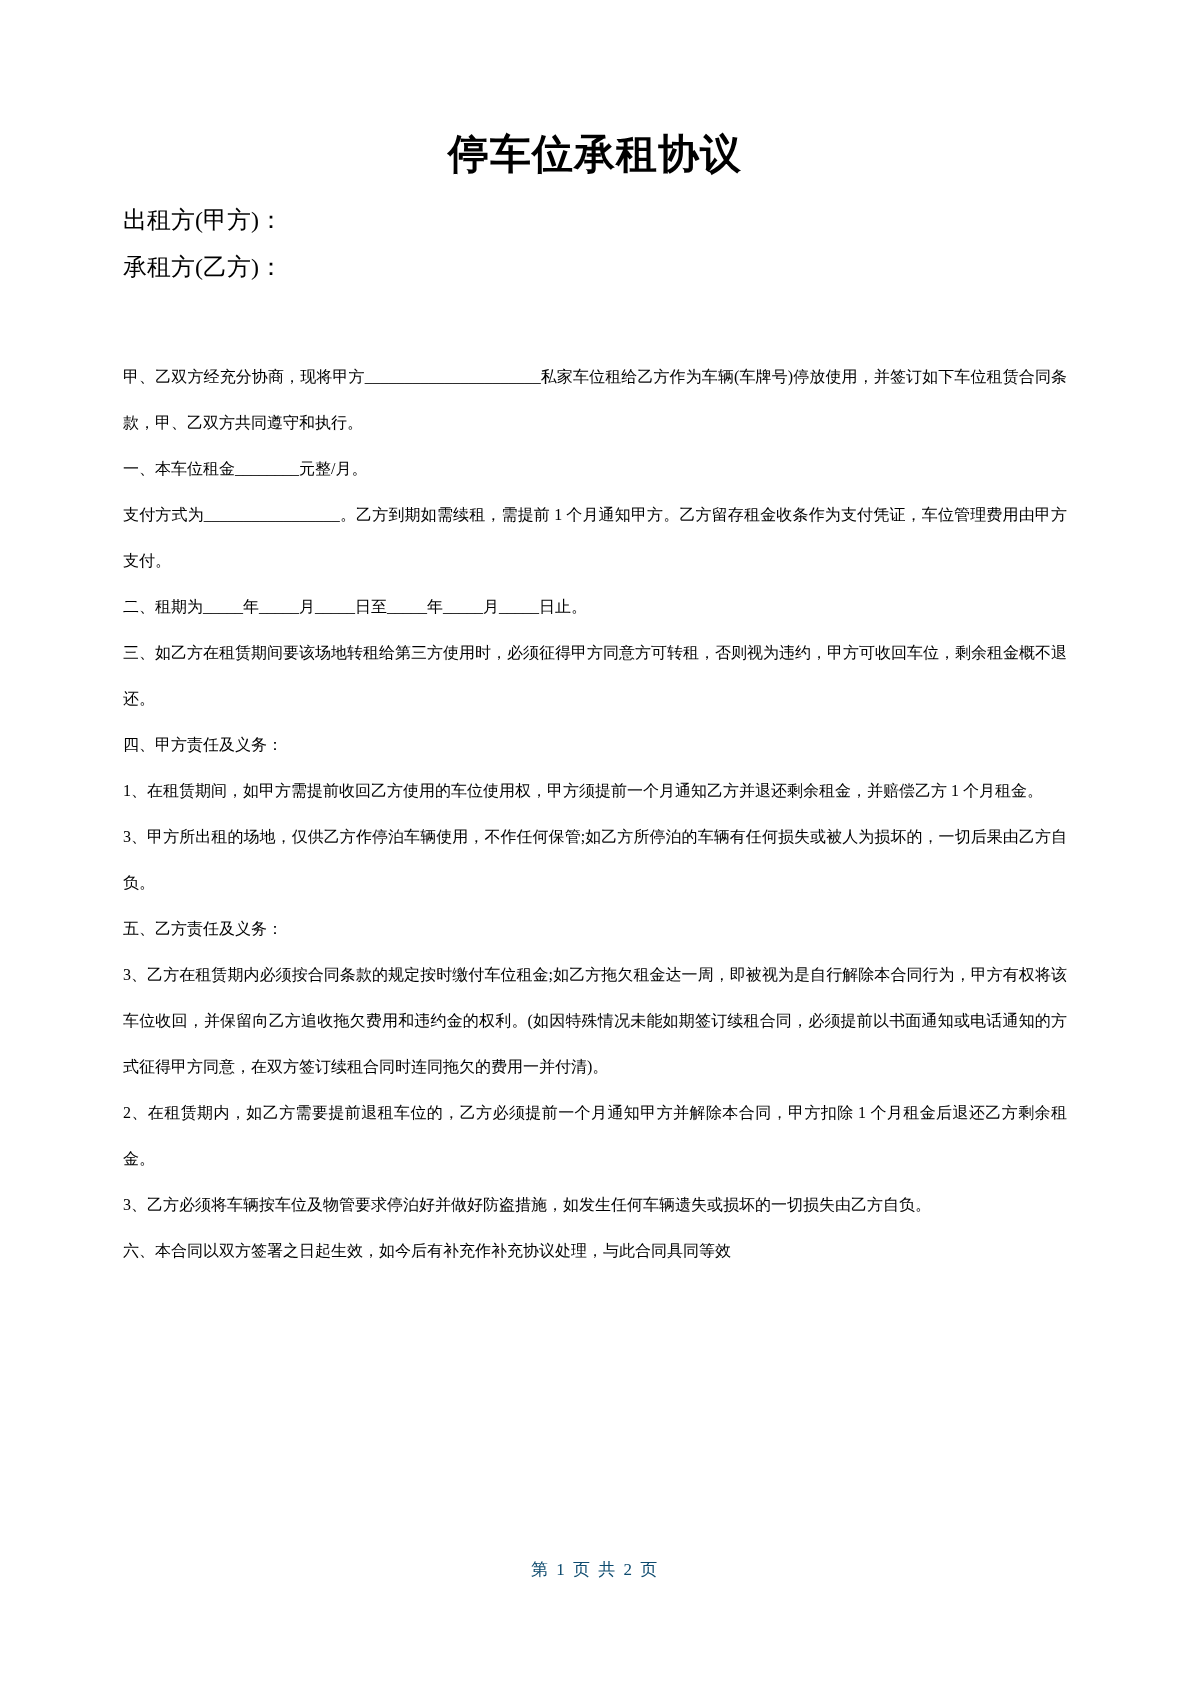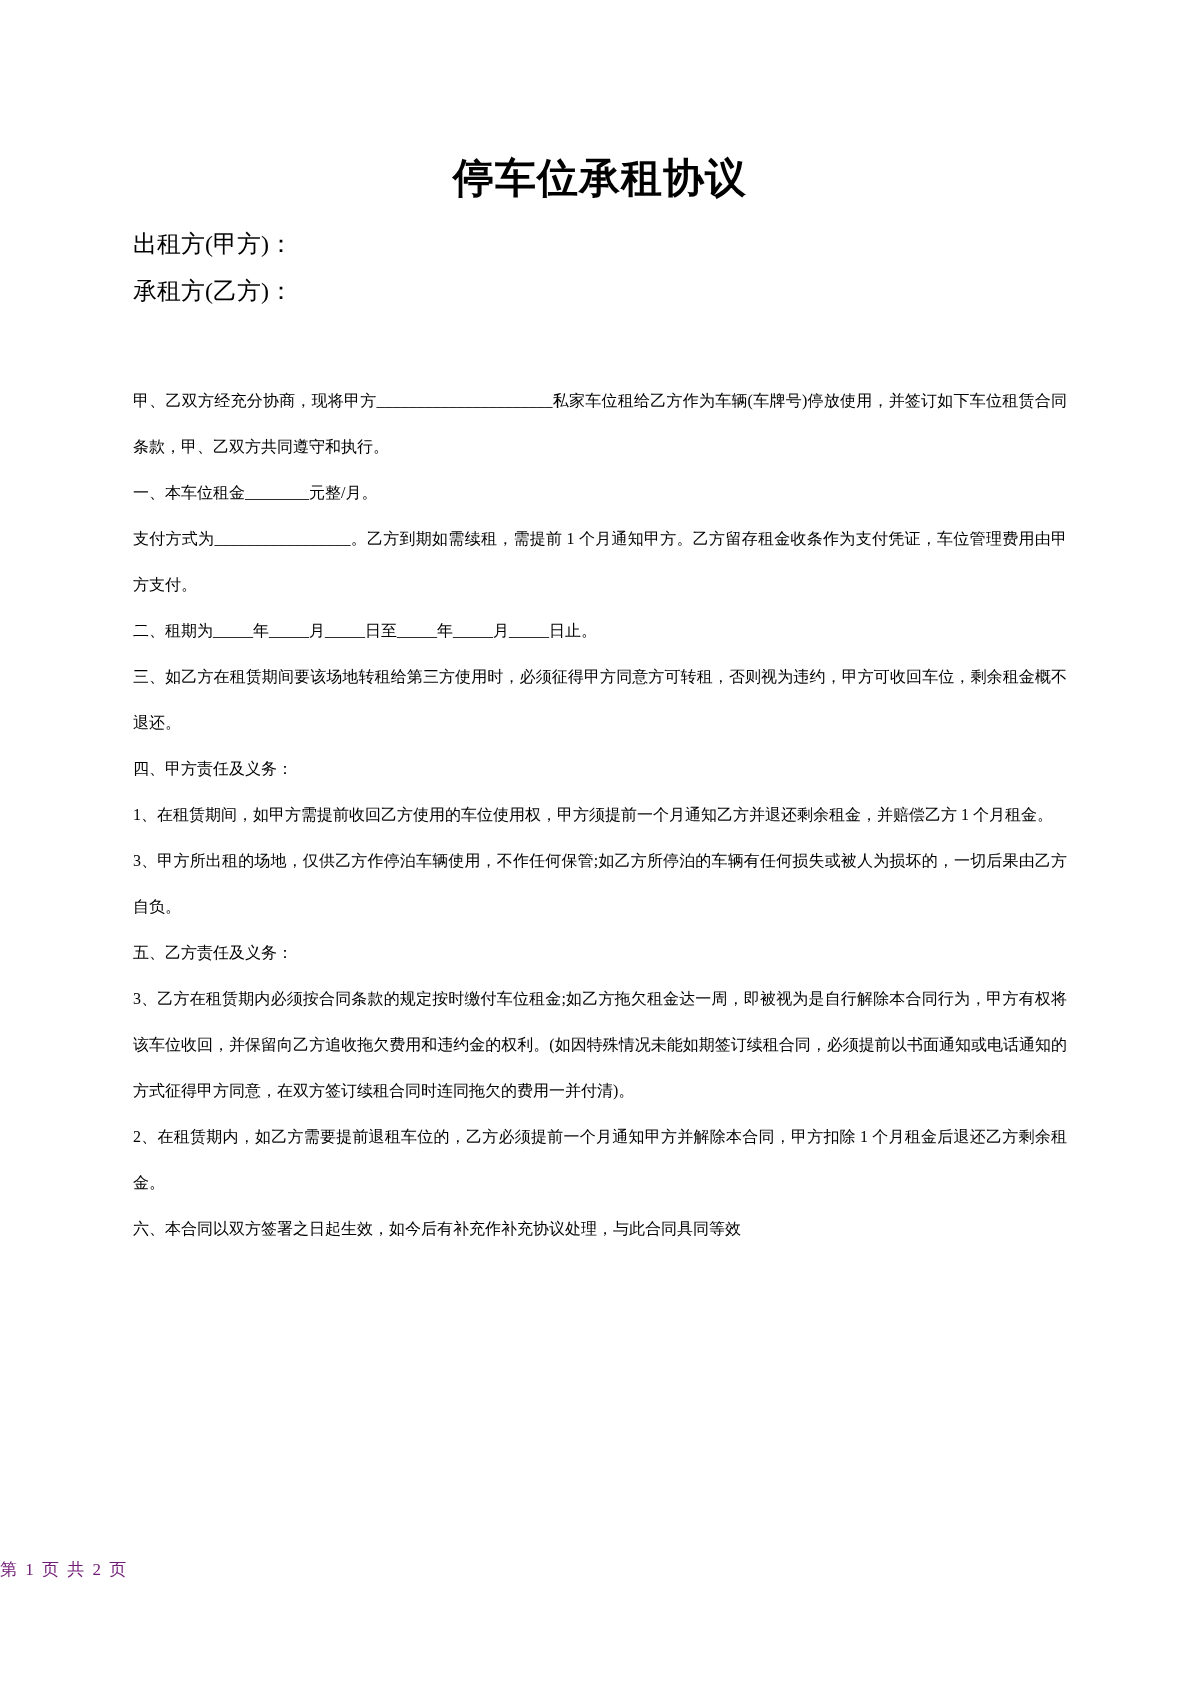--- a/index.html
+++ b/index.html
@@ -11,24 +11,23 @@
     position: relative;
     width: 1190px;
     height: 1683px;
     background: #ffffff;
     color: #000000;
     font-family: "Liberation Serif", "DejaVu Serif", serif;
     overflow: hidden;
   }
   .content {
     position: absolute;
-    left: 133px;
+    left: 123px;
     right: 123px;
     top: 0;
-    margin-top: 24px;
   }
   .doc-title {
     margin: 0;
     padding-top: 123px;
     font-size: 41px;
     line-height: 62px;
     font-weight: bold;
     text-align: center;
     letter-spacing: 1px;
   }
@@ -49,23 +48,24 @@
     line-height: 46px;
     text-align: justify;
     text-justify: inter-ideograph;
     word-break: break-all;
   }
   .page-footer {
     position: absolute;
     top: 1558px;
     left: 0;
     width: 100%;
+    text-align: center;
     font-size: 17px;
     letter-spacing: 2px;
-    color: #701a75;
+    color: #0c4a6e;
   }
 </style>
 </head>
 <body>
 
 <div class="page">
   <div class="content">
 
     <h1 class="doc-title">停车位承租协议</h1>
 
@@ -79,19 +79,20 @@
       <p>一、本车位租金________元整/月。</p>
       <p>支付方式为_________________。乙方到期如需续租，需提前 1 个月通知甲方。乙方留存租金收条作为支付凭证，车位管理费用由甲方支付。</p>
       <p>二、租期为_____年_____月_____日至_____年_____月_____日止。</p>
       <p>三、如乙方在租赁期间要该场地转租给第三方使用时，必须征得甲方同意方可转租，否则视为违约，甲方可收回车位，剩余租金概不退还。</p>
       <p>四、甲方责任及义务：</p>
       <p>1、在租赁期间，如甲方需提前收回乙方使用的车位使用权，甲方须提前一个月通知乙方并退还剩余租金，并赔偿乙方 1 个月租金。</p>
       <p>3、甲方所出租的场地，仅供乙方作停泊车辆使用，不作任何保管;如乙方所停泊的车辆有任何损失或被人为损坏的，一切后果由乙方自负。</p>
       <p>五、乙方责任及义务：</p>
       <p>3、乙方在租赁期内必须按合同条款的规定按时缴付车位租金;如乙方拖欠租金达一周，即被视为是自行解除本合同行为，甲方有权将该车位收回，并保留向乙方追收拖欠费用和违约金的权利。(如因特殊情况未能如期签订续租合同，必须提前以书面通知或电话通知的方式征得甲方同意，在双方签订续租合同时连同拖欠的费用一并付清)。</p>
       <p>2、在租赁期内，如乙方需要提前退租车位的，乙方必须提前一个月通知甲方并解除本合同，甲方扣除 1 个月租金后退还乙方剩余租金。</p>
+      <p>3、乙方必须将车辆按车位及物管要求停泊好并做好防盗措施，如发生任何车辆遗失或损坏的一切损失由乙方自负。</p>
       <p>六、本合同以双方签署之日起生效，如今后有补充作补充协议处理，与此合同具同等效</p>
     </div>
 
   </div>
 
   <div class="page-footer">第 1 页 共 2 页</div>
 </div>
 
 </body></html>

